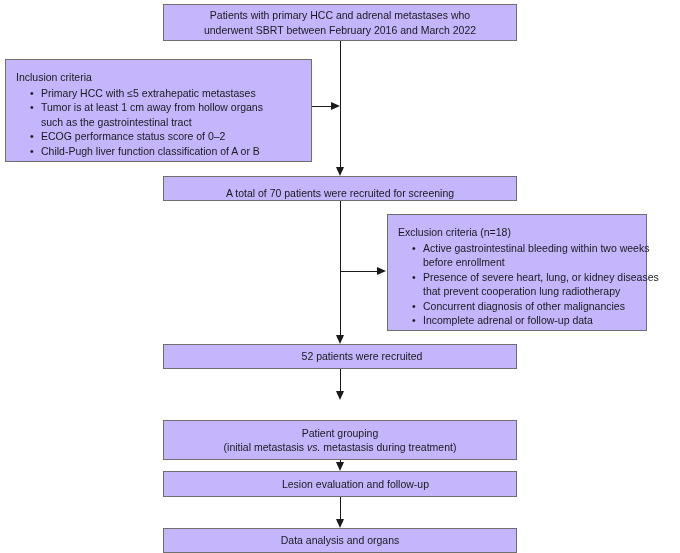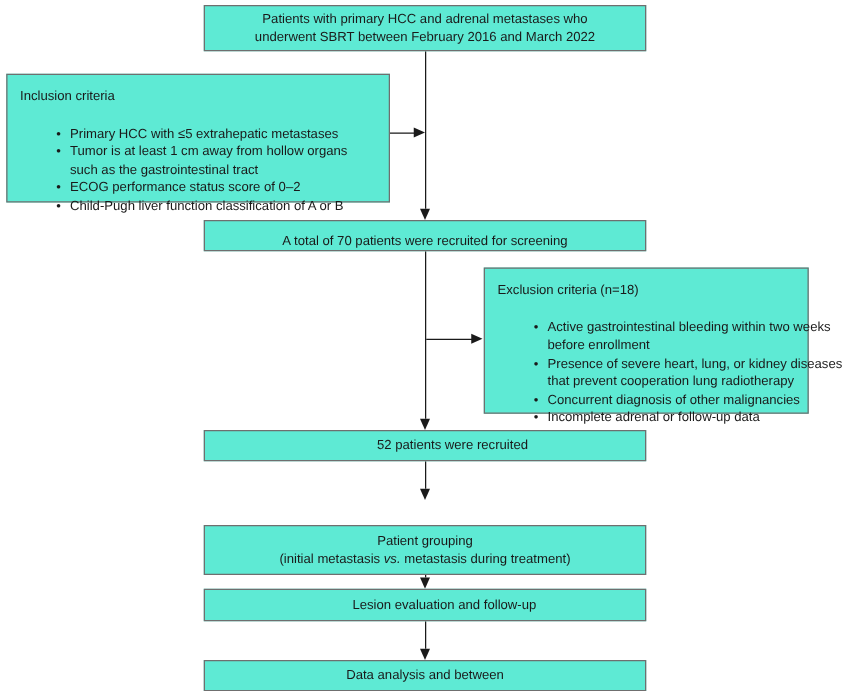--- a/index.html
+++ b/index.html
@@ -15,21 +15,21 @@
     font-family: "Liberation Sans", sans-serif;
     color: #1a1a1a;
     overflow: hidden;
   }
 
   
   .box {
     position: absolute;
     box-sizing: border-box;
     border: 1px solid #6f6f6f;
-    background: #5eead4;
+    background: #c4b5fd;
     font-size: 10.5px;
     line-height: 14.5px;
   }
   .box.center {
     display: flex;
     flex-direction: column;
     align-items: center;
     justify-content: center;
     text-align: center;
   }
@@ -42,21 +42,21 @@
   .ital { font-style: italic; }
 
   
   .crit-title {
     display: block;
     margin: 0 0 1px 0;
     white-space: nowrap;
   }
   ul.crit {
     list-style: none;
-    margin: 15px;
+    margin: 0;
     padding: 0 0 0 14px;
   }
   ul.crit > li {
     position: relative;
     padding-left: 11px;
     margin: 0;
   }
   ul.crit > li::before {
     content: "\2022";
     position: absolute;
@@ -179,16 +179,16 @@
   <div class="box center" style="left:163px; top:420px; width:354px; height:40px;">
     <span class="line">Patient grouping</span>
     <span class="line"><span>(initial metastasis </span><span class="ital">vs.</span><span> metastasis during treatment)</span></span>
   </div>
 
   <div class="box center" style="left:163px; top:471px; width:354px; height:26px;padding-left:31px;">
     <span class="line">Lesion evaluation and follow-up</span>
   </div>
 
   <div class="box center" style="left:163px; top:528px; width:354px; height:25px;">
-    <span class="line">Data analysis and between</span>
+    <span class="line">Data analysis and organs</span>
   </div>
 
 </div>
 
 </body></html>

